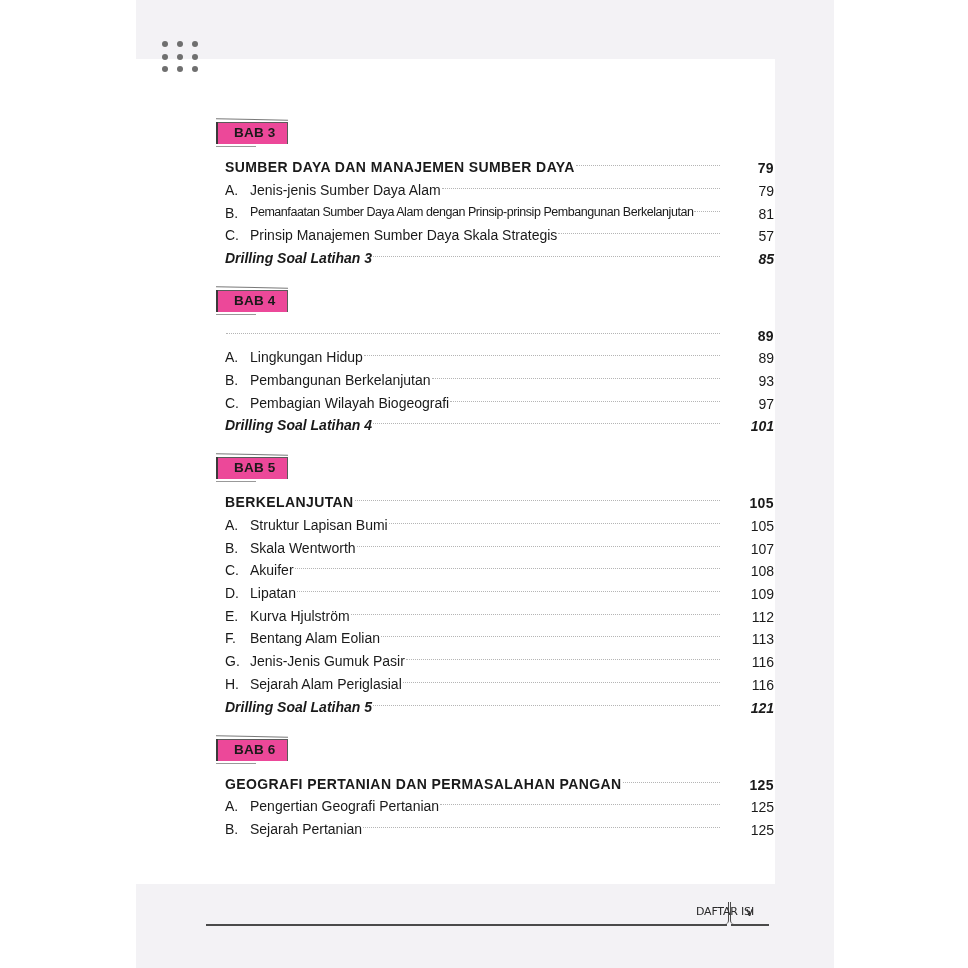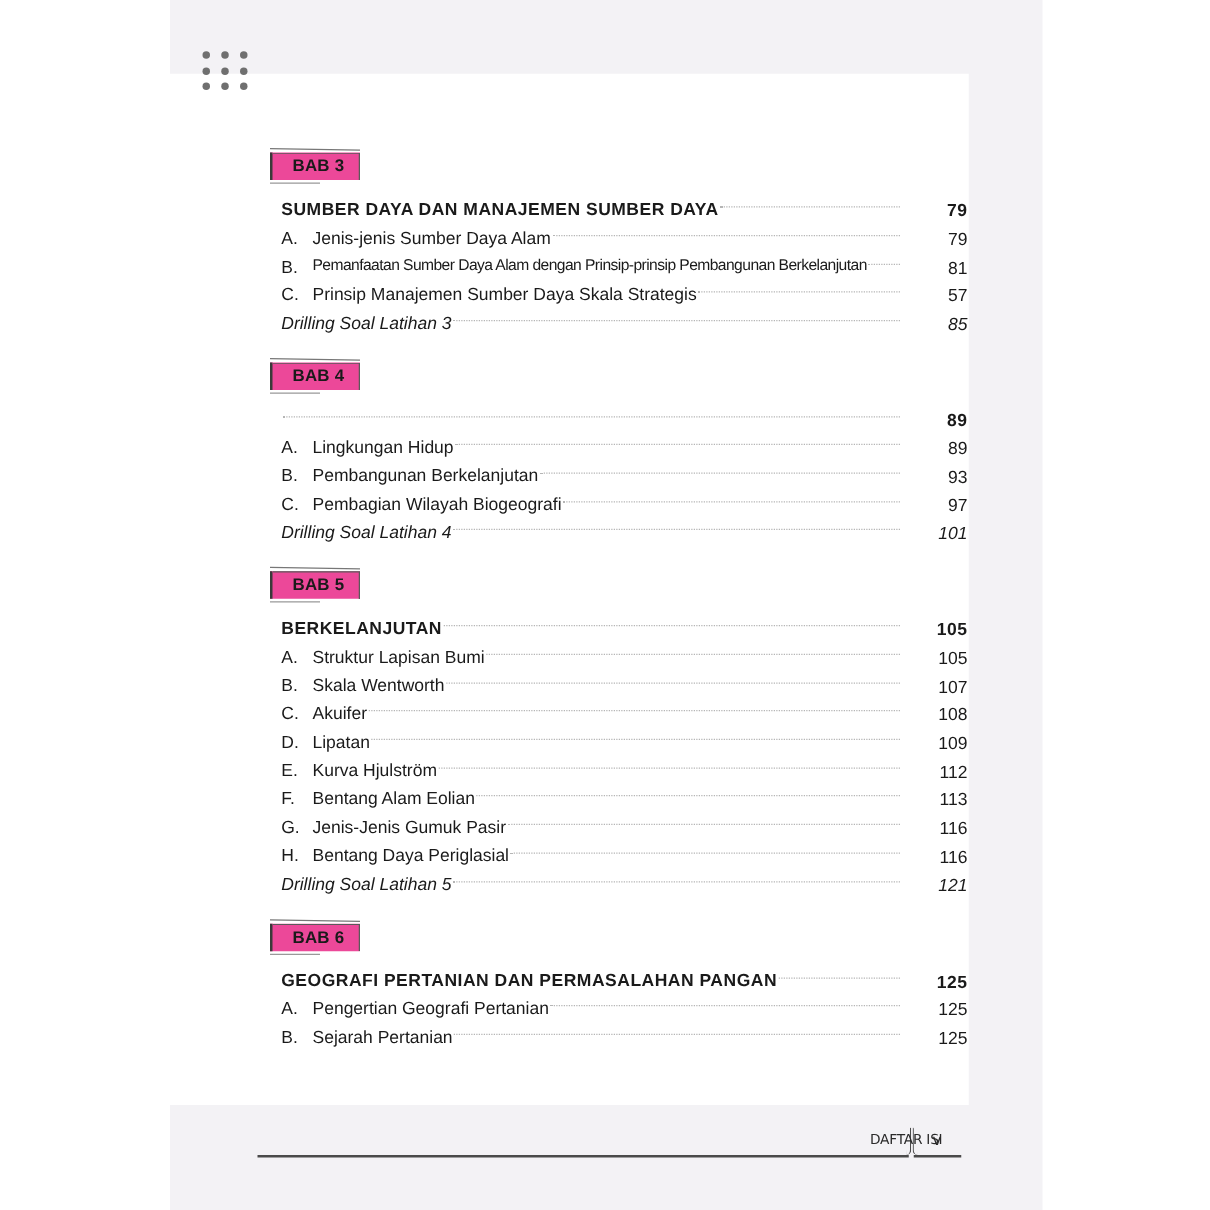--- a/index.html
+++ b/index.html
@@ -48,21 +48,21 @@
   .row .txt { white-space:nowrap; display:flex; }
   .row .letter { display:inline-block; width:25px; }
   .row .leader {
     flex:1; border-bottom:1px dotted #b5b5b5; margin:0 0 4px 1px; max-width:none;
   }
   .row .leader-wrap { flex:1; display:flex; padding-right:54px; }
   .row .leader-wrap .leader { margin-bottom:4px; }
   .row .num { position:absolute; right:0; bottom:1px; text-align:right; }
   .row.head { font-weight:bold; letter-spacing:0.4px; }
   .row.head .num { font-weight:bold; }
-  .row.drill { font-style:italic; }
+  .row.drill { font-style:italic;font-weight:bold; }
   .row.narrow .txt span.label { letter-spacing:-0.45px; font-size:12.5px; }
 
   .footer-line {
     position:absolute; left:206px; top:924px; width:521px; height:2px; background:#4a4a4a;
   }
   .footer-line2 {
     position:absolute; left:731px; top:924px; width:38px; height:2px; background:#4a4a4a;
   }
   .footer-bracket-l {
     position:absolute; left:725px; top:902px; width:3px; height:22px;
@@ -275,21 +275,21 @@
       <span class="label">Jenis-Jenis Gumuk Pasir</span>
     </span>
   <span class="leader-wrap">
       <span class="leader"></span>
     </span>
   <span class="num">116</span>
 </div>
 <div class="row" style="top:674px">
   <span class="txt">
       <span class="letter">H.</span>
-      <span class="label">Bentang Daya Periglasial</span>
+      <span class="label">Sejarah Alam Periglasial</span>
     </span>
   <span class="leader-wrap">
       <span class="leader"></span>
     </span>
   <span class="num">116</span>
 </div>
 <div class="row drill" style="top:697px">
   <span class="txt">
       <span class="label">Drilling Soal Latihan 5</span>
     </span>

